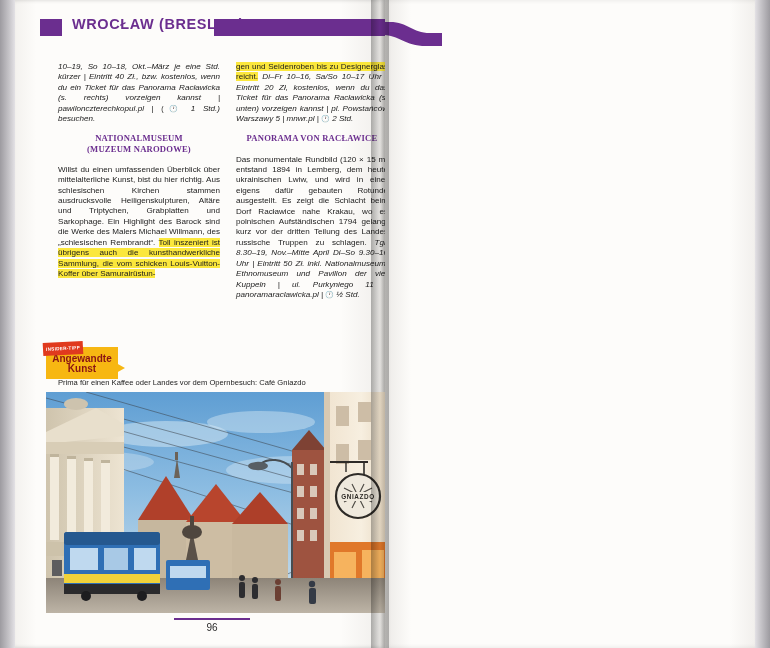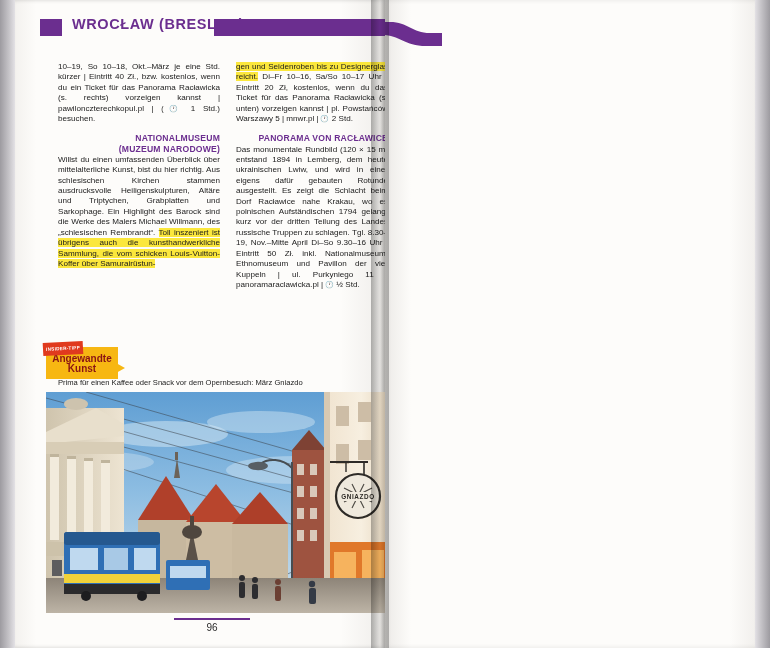--- a/index.html
+++ b/index.html
@@ -72,27 +72,27 @@
     text-align:justify;
     -webkit-hyphens:auto; hyphens:auto;
   }
   #col1 { left:44px;  top:62px;  width:162px; }
   #col2 { left:222px; top:62px;  width:152px; }
 
   .col p { margin:0 0 0 0; }
 
   
   h3.sub {
-    margin:9px 0 1px 0;
+    margin:9px 0 11px 0;
     font-size:8.6px; font-weight:bold; letter-spacing:.2px;
     color:#6b2e8f; text-transform:uppercase;
-    line-height:10.2px; text-align:right;
-  }
-
-  .ital { }
+    line-height:10.2px; text-align:center;font-family:Liberation Serif, serif;
+  }
+
+  .ital { font-style:italic; }
   .hl { background:#fbe73c; }
 
   
   .tip {
     float:left;
     position:relative;
     background:#f7b712;
     width:72px;
     margin:2px 5px 2px 0;
     padding:7px 4px 6px 4px;
@@ -181,21 +181,21 @@
         <span class="hl">gen und Seidenroben bis zu Designerglas reicht.</span><span class="ital"> Di–Fr 10–16, Sa/So 10–17 Uhr | Eintritt 20 Zł, kostenlos, wenn du das Ticket für das Panorama Racławicka (s. unten) vorzeigen kannst | pl. Powstańców Warszawy 5 | mnwr.pl | </span><span class="clockglyph">🕐</span><span class="ital"> 2 Std.</span>
       </p>
 
       <h3 class="sub">PANORAMA VON RACŁAWICE</h3>
 
       <p>
         <span>Das monumentale Rundbild (120 × 15 m) entstand 1894 in Lemberg, dem heute ukrainischen Lwiw, und wird in einer eigens dafür gebauten Rotunde ausgestellt. Es zeigt die Schlacht beim Dorf Racławice nahe Krakau, wo es polnischen Aufständischen 1794 gelang, kurz vor der dritten Teilung des Landes russische Truppen zu schlagen. </span><span class="ital">Tgl. 8.30–19, Nov.–Mitte April Di–So 9.30–16 Uhr | Eintritt 50 Zł. inkl. Nationalmuseum, Ethnomuseum und Pavillon der vier Kuppeln | ul. Purkyniego 11 | panoramaraclawicka.pl | </span><span class="clockglyph">🕐</span><span class="ital"> ½ Std.</span>
       </p>
     </div>
 
-    <div id="photo-caption">Prima für einen Kaffee oder Snack vor dem Opernbesuch: März Gniazdo</div>
+    <div id="photo-caption">Prima für einen Kaffee oder Landes vor dem Opernbesuch: Café Gniazdo</div>
 
     <div id="photo-wrap">
       <svg id="photo" viewBox="0 0 340 221" preserveAspectRatio="none">
         <defs>
           <linearGradient id="sky" x1="0" y1="0" x2="0" y2="1">
             <stop offset="0%" stop-color="#5f9ed3"></stop>
             <stop offset="45%" stop-color="#8dbde2"></stop>
             <stop offset="100%" stop-color="#cfe0ea"></stop>
           </linearGradient>
           <linearGradient id="bldgL" x1="0" y1="0" x2="1" y2="0">

